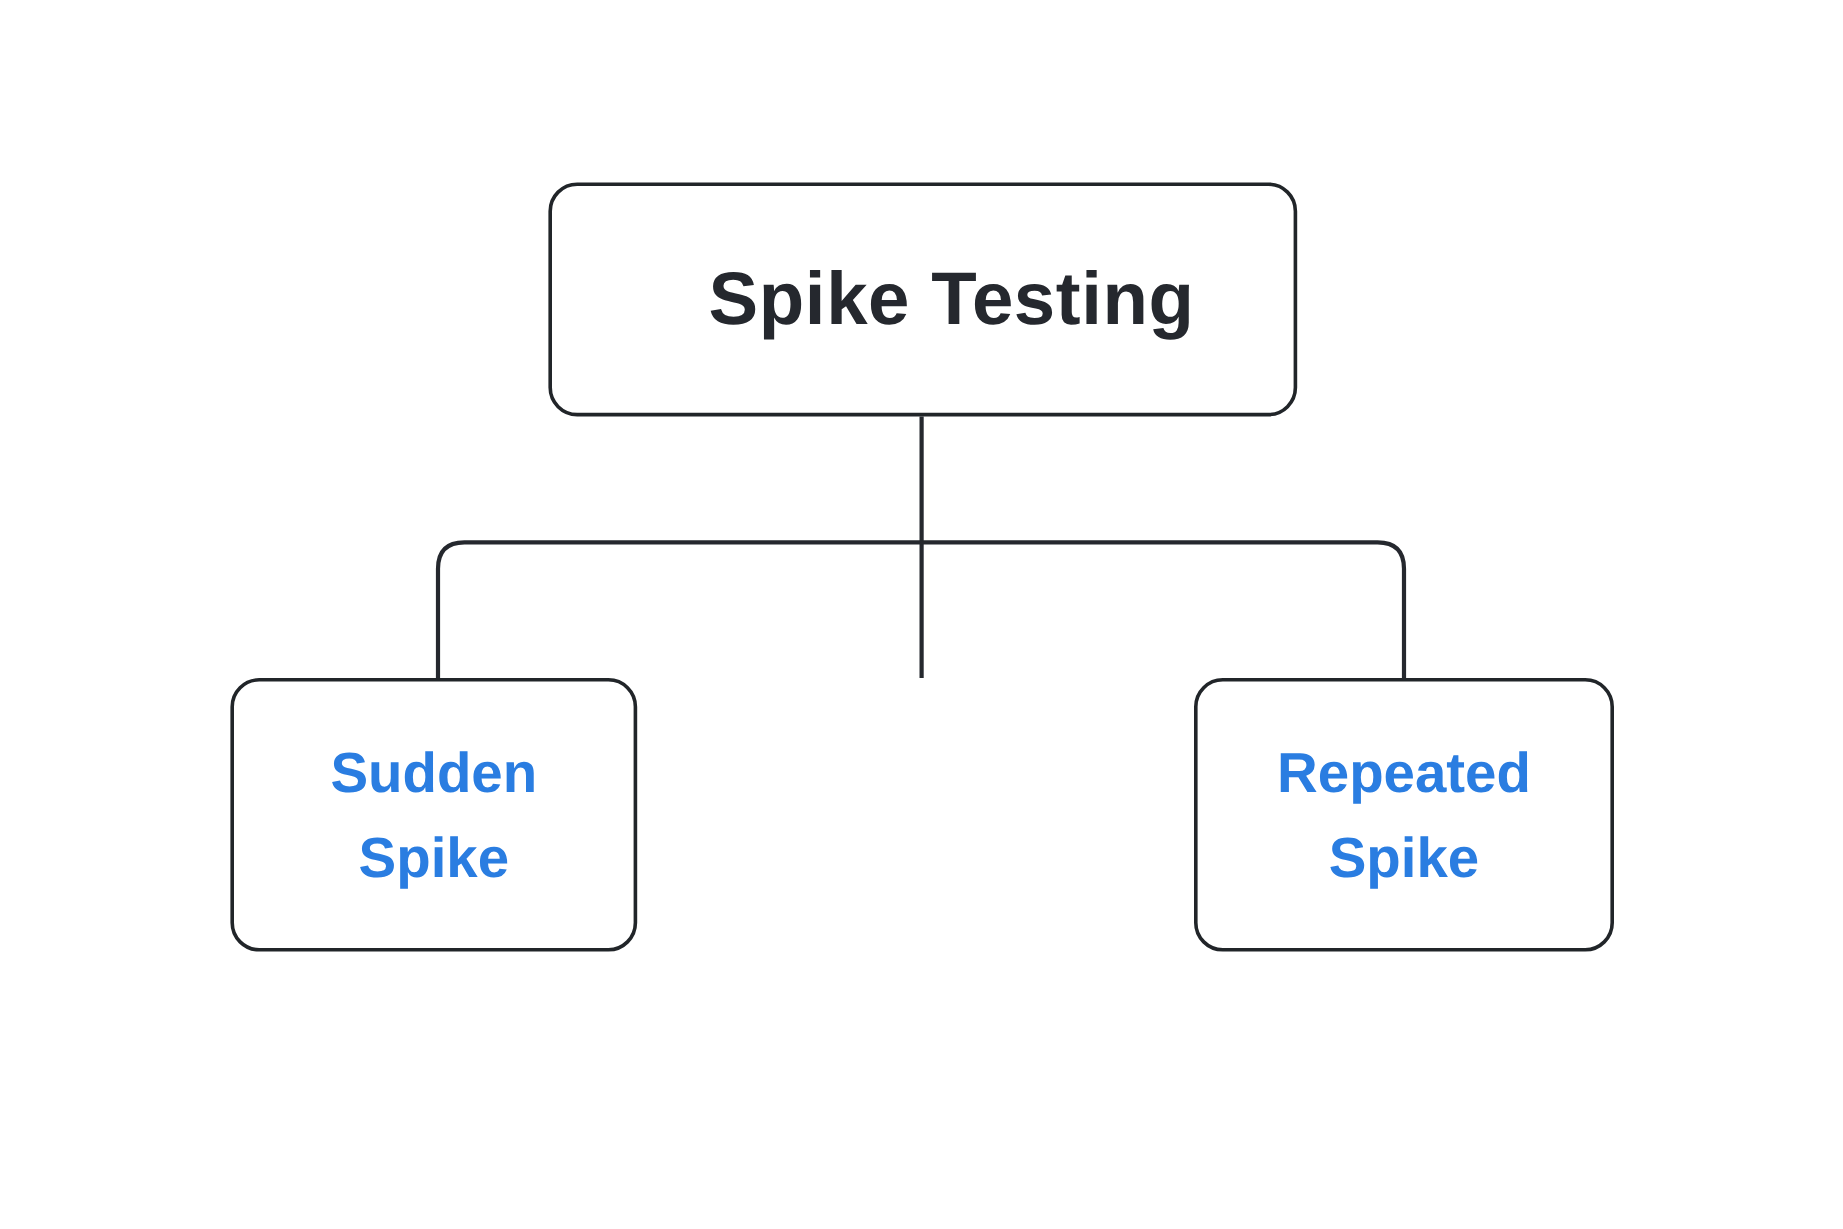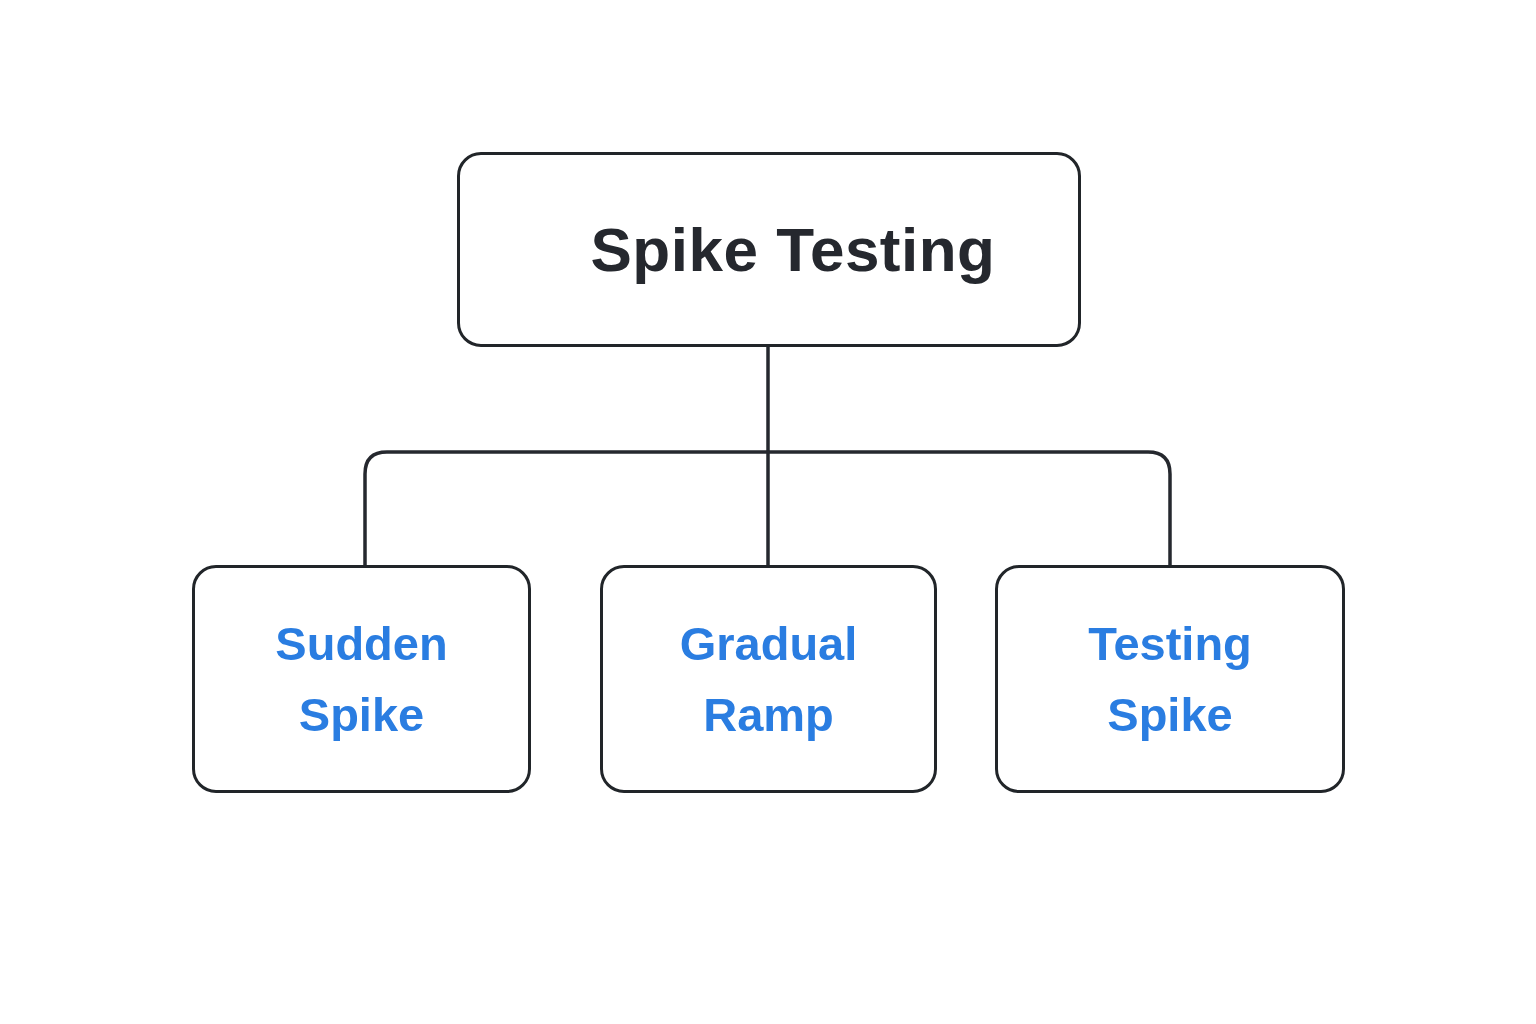--- a/index.html
+++ b/index.html
@@ -75,21 +75,18 @@
   </svg>
 
   <div class="node node-root">
     <span class="node-label">Spike Testing</span>
   </div>
 
   <div class="node node-child node-child-1">
     <span class="node-label">Sudden Spike</span>
   </div>
 
-  <div class="node node-child node-child-2">
-    <span class="node-label">Gradual Ramp</span>
-  </div>
 
   <div class="node node-child node-child-3">
-    <span class="node-label">Testing Spike</span>
+    <span class="node-label">Repeated Spike</span>
   </div>
 
 </div>
 
 </body></html>

